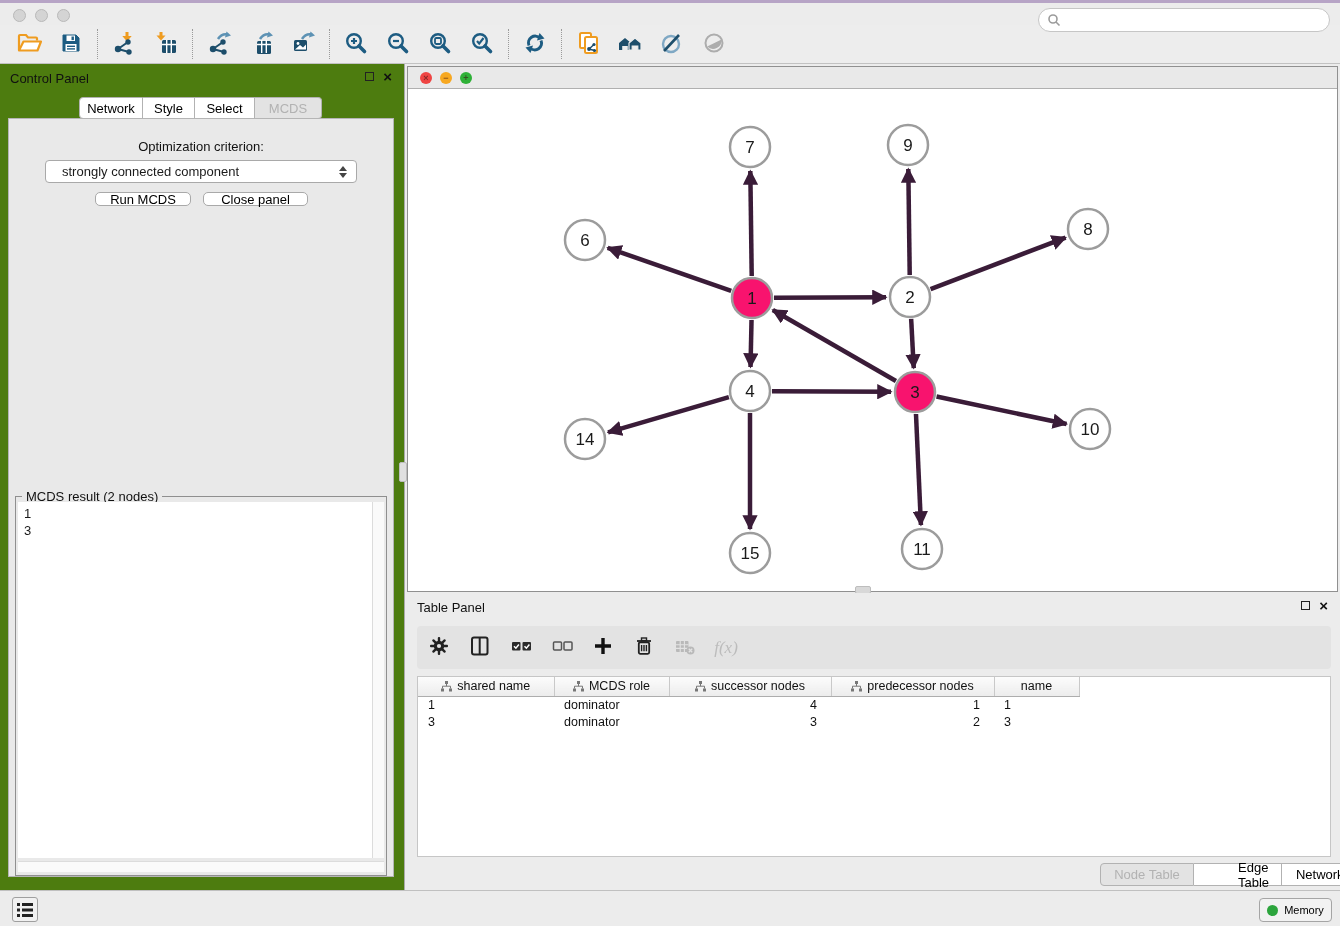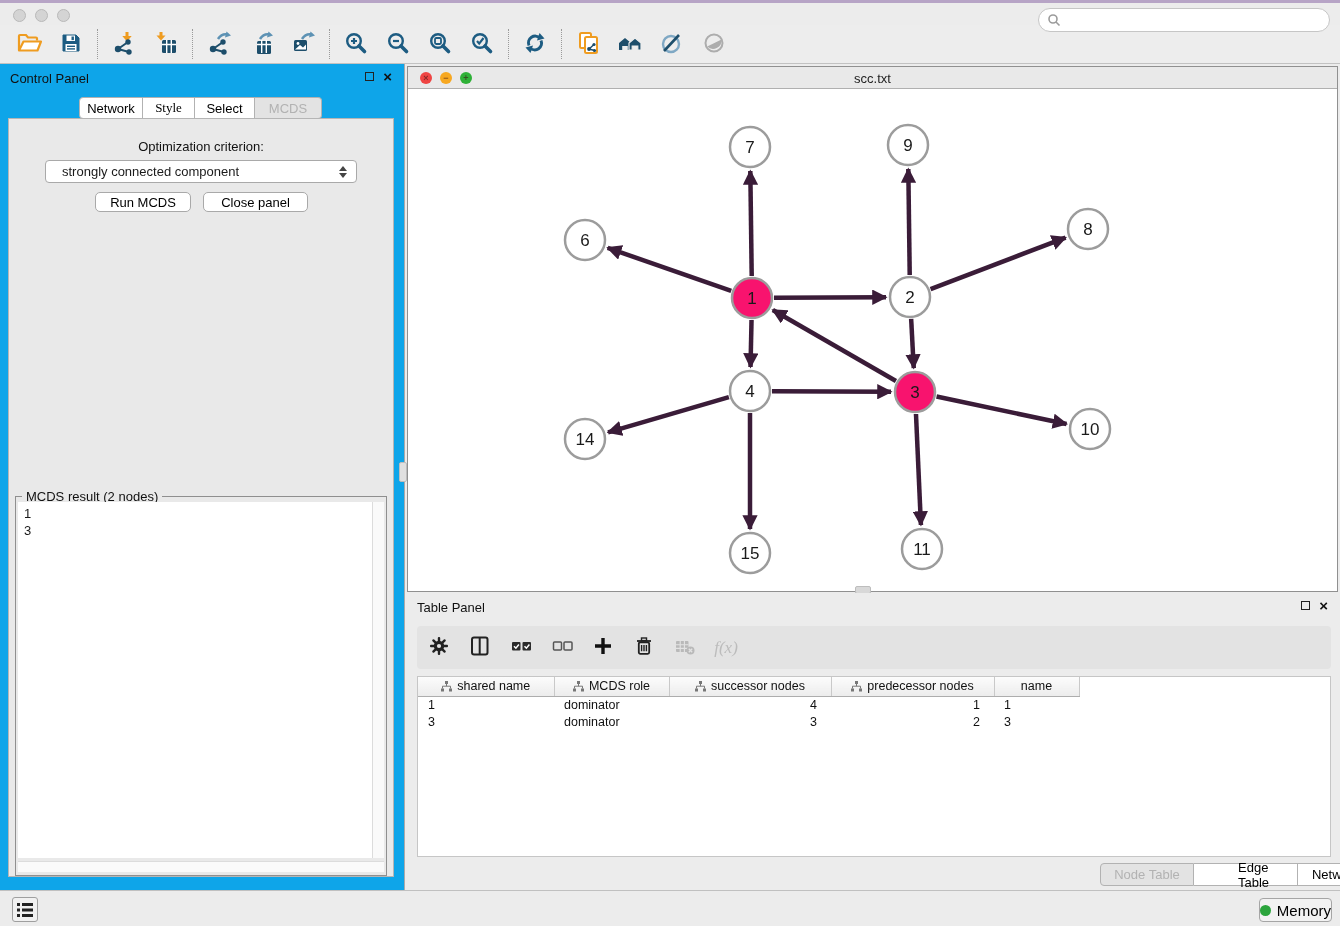--- a/index.html
+++ b/index.html
@@ -16,42 +16,42 @@
 
   
   #toolbar { position:absolute; left:0; top:25px; width:1340px; height:39px; background:#ededed; border-bottom:1px solid #c2c2c2; display:flex; align-items:center; padding-left:8px; }
   .tb-btn { width:42px; height:34px; display:flex; align-items:center; justify-content:center; background:transparent; border:none; }
   .tb-sep { width:1px; height:30px; border-left:1px dotted #9a9a9a; margin:0 5px; }
   .tb-btn.disabled { opacity:.85; }
   #search-box { position:absolute; right:10px; top:8px; width:292px; height:24px; background:#fff; border:1px solid #c6c6c6; border-radius:12px; display:flex; align-items:center; padding-left:8px; }
   #search-box input { border:none; outline:none; background:transparent; flex:1; font-size:13px; font-family:"Liberation Sans",sans-serif; }
 
   
-  #control-panel { position:absolute; left:0; top:64px; width:405px; height:826px; background:#0ea5e9; border-right:1px solid #aaa; }
+  #control-panel { position:absolute; left:0; top:64px; width:405px; height:826px; background:#4d7c0f; border-right:1px solid #aaa; }
   .panel-header { position:relative; height:28px; }
   .panel-title { position:absolute; left:10px; top:7px; font-size:13px; color:#111; }
   .panel-controls { position:absolute; right:12px; top:7px; display:flex; gap:9px; align-items:center; }
   .float-icon { width:9px; height:9px; border:1.5px solid #222; display:inline-block; }
   .close-icon { font-size:15px; font-weight:bold; color:#111; line-height:11px; }
 
   .seg-tabs { position:absolute; display:flex; }
   .seg-tab { height:22px; background:#fff; border:1px solid #b2b2b2; border-left:none; font-size:13px; display:flex; align-items:center; justify-content:center; color:#000; }
   .seg-tab:first-child { border-left:1px solid #b2b2b2; border-radius:4px 0 0 4px; }
   .seg-tab:last-child { border-radius:0 4px 4px 0; }
   .seg-tab.active { background:#e3e3e3; color:#b2b2b2; }
 
   #cp-tabs { left:79px; top:33px; }
   #cp-body { position:absolute; left:8px; top:54px; width:386px; height:759px; background:#e9e9e9; border:1px solid #b5b5b5; }
   #criterion-label { position:absolute; left:0; top:20px; width:100%; text-align:center; color:#111; }
   #criterion-select { position:absolute; left:36px; top:41px; width:312px; height:23px; background:#fff; border:1px solid #a9a9a9; border-radius:4px; display:flex; align-items:center; padding-left:16px; }
   .stepper { position:absolute; right:7px; top:3px; width:12px; height:16px; display:flex; flex-direction:column; align-items:center; justify-content:center; gap:2px; }
   .stepper i { display:block; width:0; height:0; border-left:4px solid transparent; border-right:4px solid transparent; }
   .stepper .up { border-bottom:5px solid #444; }
   .stepper .dn { border-top:5px solid #444; }
-  .cp-btn { position:absolute; top:73px; height:20px; background:#fff; border:1px solid #a9a9a9; border-radius:5px; font-size:13px; font-family:"Liberation Sans",sans-serif; color:#000; display:flex; align-items:center; justify-content:center; }
+  .cp-btn { position:absolute; top:73px; height:14px; background:#fff; border:1px solid #a9a9a9; border-radius:5px; font-size:13px; font-family:"Liberation Sans",sans-serif; color:#000; display:flex; align-items:center; justify-content:center; }
   #run-btn { left:86px; width:96px; }
   #close-panel-btn { left:194px; width:105px; }
 
   #result-group { position:absolute; left:6px; top:377px; width:372px; height:380px; border:1px solid #8f8f8f; }
   #result-title { position:absolute; left:6px; top:-8px; background:#e9e9e9; padding:0 4px; font-size:13px; color:#111; }
   #result-text { position:absolute; left:2px; top:5px; width:366px; height:356px; background:#fff; font-family:"Liberation Sans",sans-serif; font-size:13px; line-height:17px; padding:3px 6px; white-space:pre; overflow:hidden; }
   .v-track { position:absolute; right:2px; top:5px; width:12px; height:356px; background:#fafafa; border-left:1px solid #dcdcdc; }
   .h-track { position:absolute; left:2px; bottom:3px; width:366px; height:11px; background:#fafafa; border-top:1px solid #dcdcdc; }
 
   
@@ -78,21 +78,21 @@
   .th-inner { display:flex; align-items:center; justify-content:center; gap:5px; padding:0 3px; }
   td { height:17px; font-size:12.5px; color:#111; padding:0 10px; white-space:nowrap; }
   td.num { text-align:right; padding-right:14px; }
 
   #tp-tabs { left:693px; top:270px; }
   #tp-tabs .seg-tab { height:23px; }
 
   
   #status-bar { position:absolute; left:0; top:890px; width:1340px; height:36px; background:#ececec; border-top:1px solid #c0c0c0; }
   #status-list-btn { position:absolute; left:12px; top:6px; width:26px; height:25px; background:#f1f1f1; border:1px solid #9f9f9f; border-radius:3px; display:flex; align-items:center; justify-content:center; }
-  #memory-btn { position:absolute; right:8px; top:7px; width:73px; height:24px; background:#f2f2f2; border:1px solid #a5a5a5; border-radius:4px; display:flex; align-items:center; justify-content:center; gap:6px; font-size:15px; font-family:"Liberation Sans",sans-serif; }
+  #memory-btn { position:absolute; right:8px; top:7px; width:73px; height:24px; background:#f2f2f2; border:1px solid #a5a5a5; border-radius:4px; display:flex; align-items:center; justify-content:center; gap:6px; font-size:11px; font-family:"Liberation Sans",sans-serif; }
   #memory-dot { width:11px; height:11px; border-radius:50%; }
 </style>
 </head>
 <body>
 
 <div id="app">
 
   <div id="top-strip" style="background: rgb(183, 164, 198);"></div>
 
   <div id="titlebar">
@@ -242,21 +242,21 @@
   <div id="control-panel">
     <div class="panel-header">
       <span class="panel-title">Control Panel</span>
       <span class="panel-controls">
         <span class="float-icon"></span>
         <span class="close-icon">×</span>
       </span>
     </div>
     <div class="seg-tabs" id="cp-tabs">
         <div class="seg-tab" style="width: 64px;">Network</div>
-        <div class="seg-tab" style="width: 52px; font-family: Liberation Serif, serif;">Style</div>
+        <div class="seg-tab" style="width: 52px;">Style</div>
         <div class="seg-tab" style="width: 60px;">Select</div>
         <div class="seg-tab active" style="width: 67px;">MCDS</div>
       </div>
     <div id="cp-body">
       <div id="criterion-label">Optimization criterion:</div>
       <div id="criterion-select">
         <span>strongly connected component</span>
         <span class="stepper">
             <i class="up"></i>
             <i class="dn"></i>
@@ -272,21 +272,20 @@
         <span class="h-track"></span>
       </div>
     </div>
   </div>
 
   <div id="network-window">
     <div id="net-titlebar">
       <span class="net-light" style="left:12px;background:#ef4543">×</span>
       <span class="net-light" style="left:32px;background:#f7a821">−</span>
       <span class="net-light" style="left:52px;background:#2fb137">+</span>
-      <div id="net-title">scc.txt</div>
     </div>
     <div id="net-canvas">
       <svg id="graph-svg" width="929" height="502">
         <defs>
           <marker id="arrow" viewBox="0 0 10 10" refX="9" refY="5" markerWidth="3.4" markerHeight="3.4" orient="auto" markerUnits="strokeWidth">
             <path d="M0 0 L10 5 L0 10 Z" fill="#3a1c38"></path>
           </marker>
         </defs>
         <g id="graph-edges">
             <line x1="343.7086348276299" y1="187.0019294860588" x2="342.3178529153128" y2="81.99789510611768" stroke="#3a1c38" stroke-width="4.5" marker-end="url(#arrow)"></line>
@@ -489,21 +488,21 @@
               <td class="num">3</td>
               <td class="num">2</td>
               <td>3</td>
               <td></td>
             </tr>
           </tbody>
       </table>
     </div>
     <div class="seg-tabs" id="tp-tabs">
         <div class="seg-tab active" style="width: 94px;">Node Table</div>
-        <div class="seg-tab" style="width: 104px; padding-left: 44px;">Edge Table</div>
+        <div class="seg-tab" style="width: 88px; padding-left: 44px;">Edge Table</div>
         <div class="seg-tab" style="width: 111px;">Network Table</div>
       </div>
   </div>
 
   <div id="status-bar">
     <button id="status-list-btn">
       <svg width="16" height="14" viewBox="0 0 16 14">
           <g fill="#222">
             <rect x="0" y="0" width="3" height="3"></rect>
             <rect x="5" y="0" width="11" height="3"></rect>

